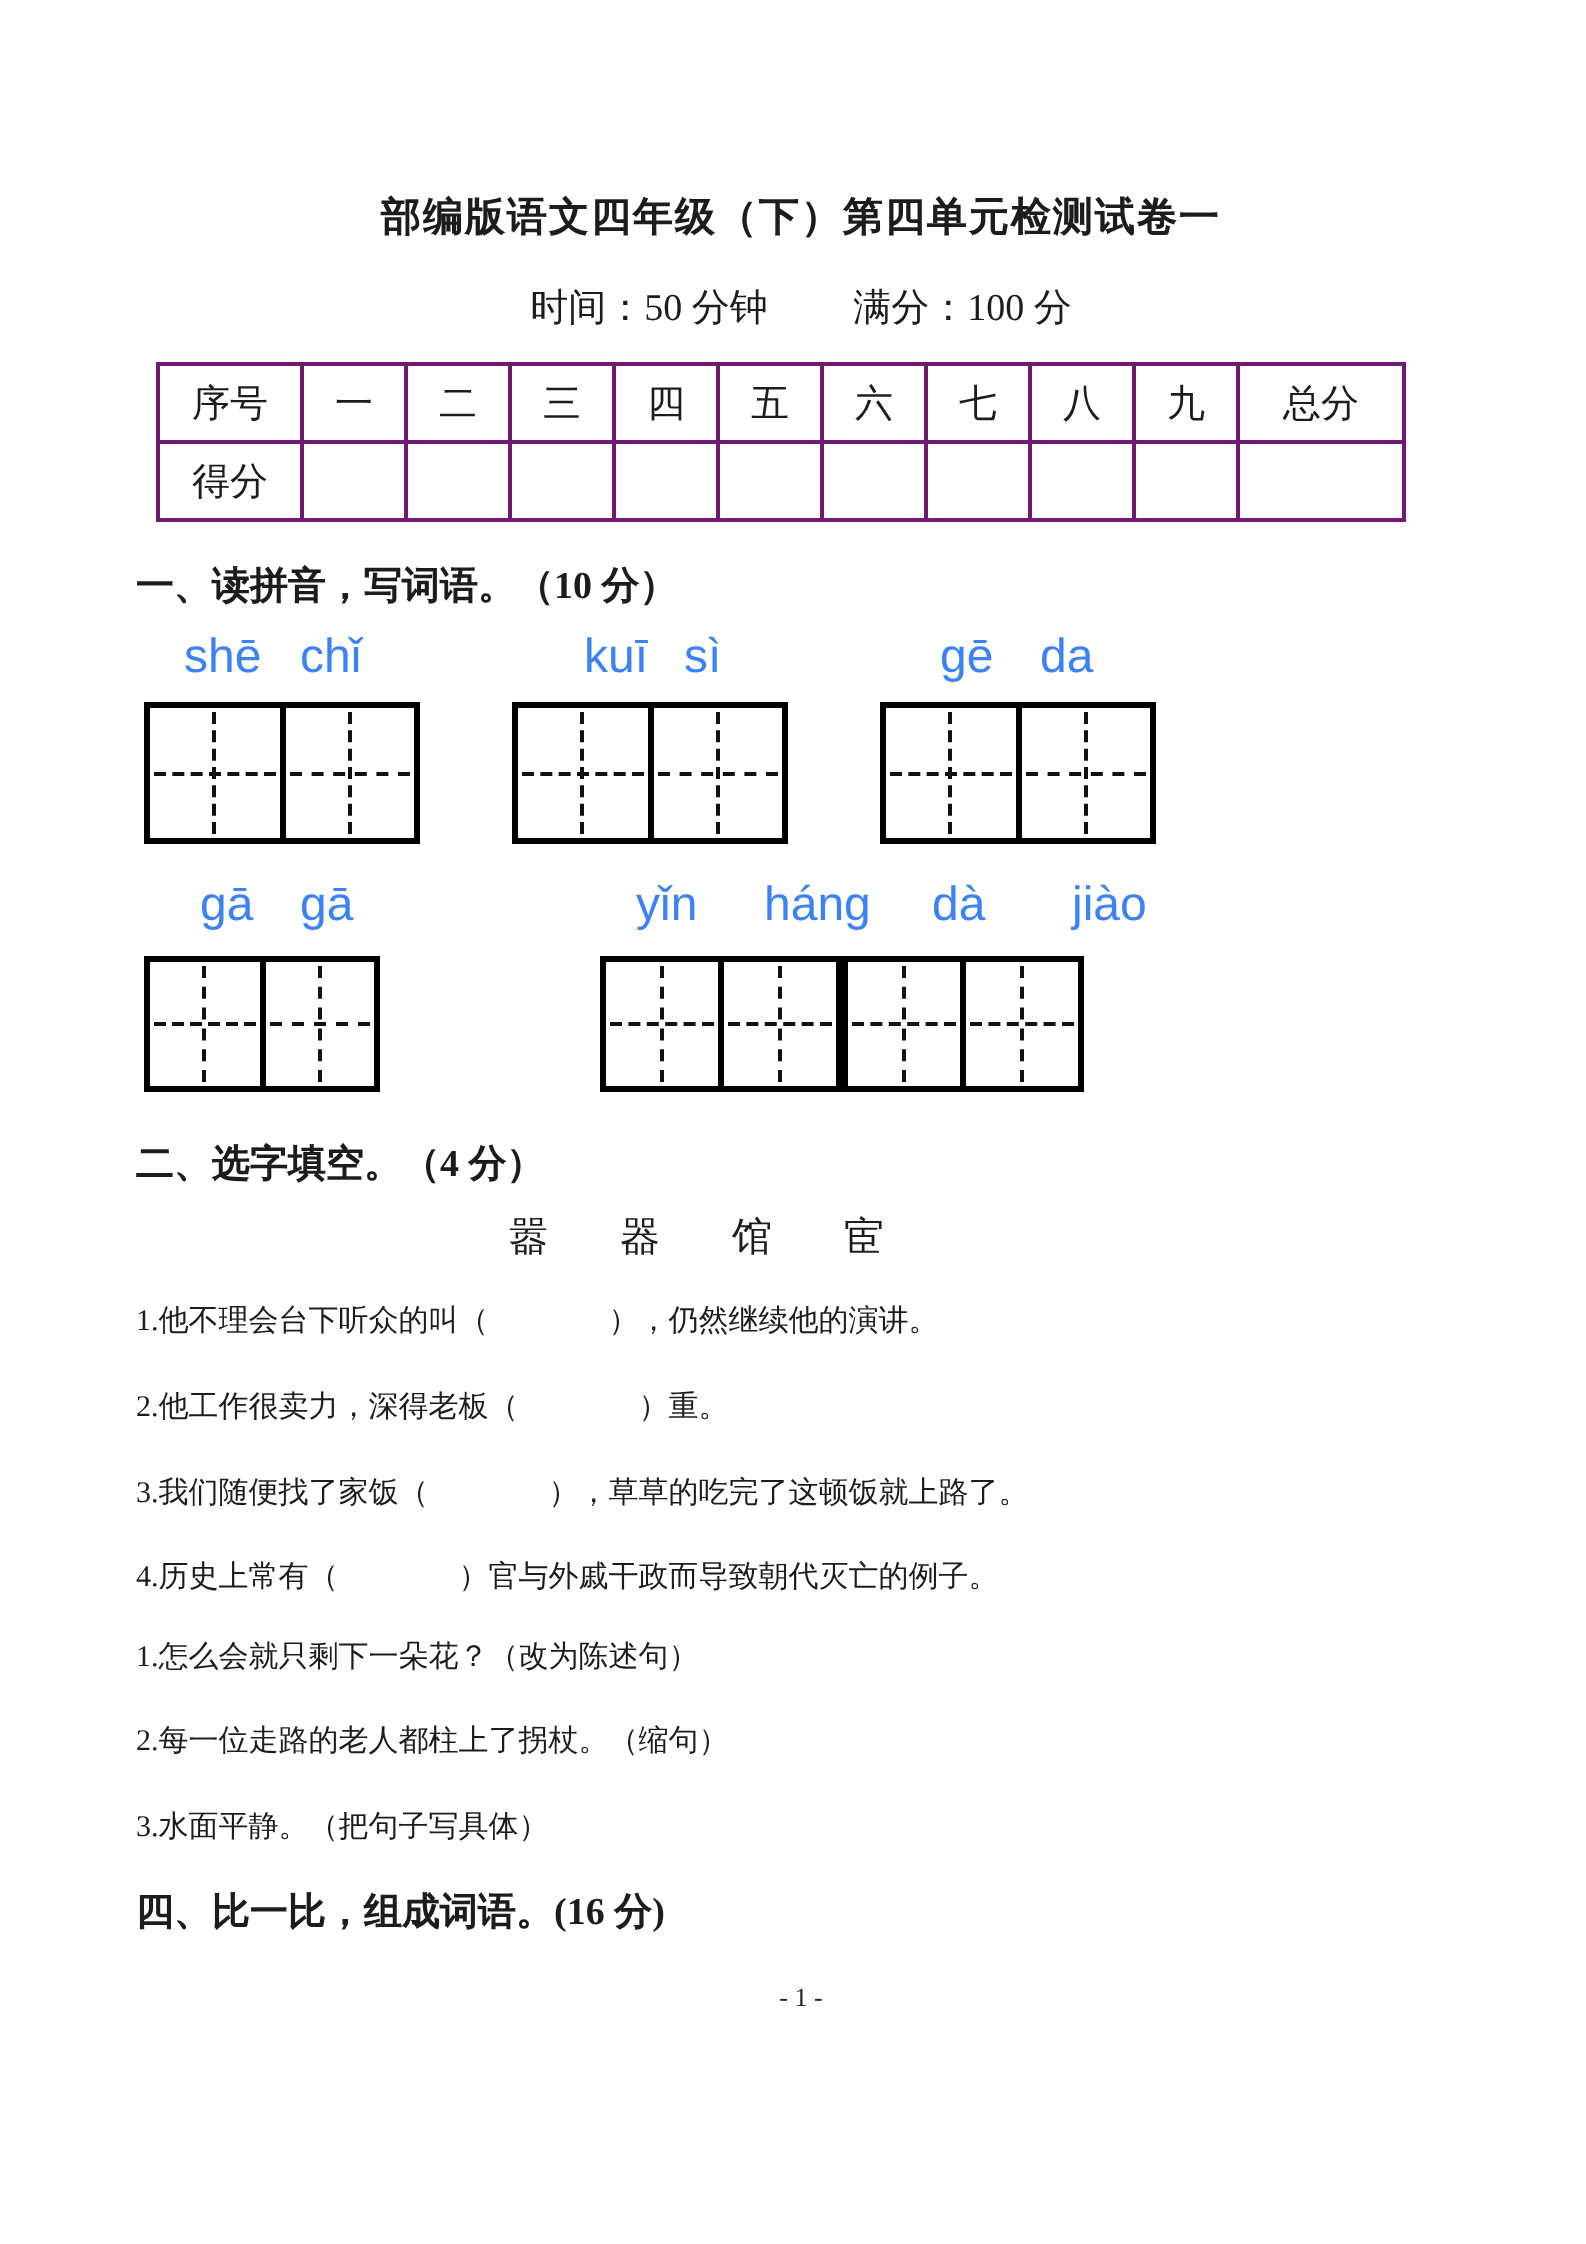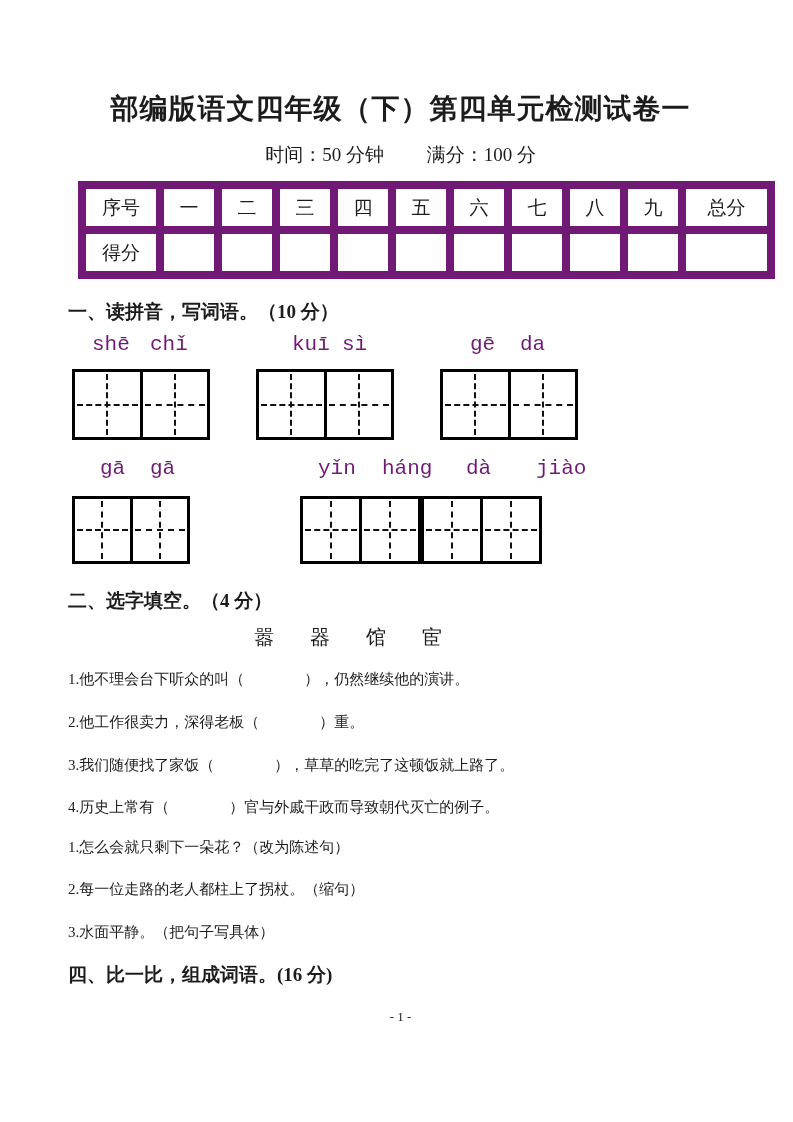--- a/index.html
+++ b/index.html
@@ -4,44 +4,44 @@
 <style>
   html,body{margin:0;padding:0;background:#888;}
   .page{
     width:793px;height:1122px;background:#ffffff;margin:0 auto;
     position:relative;overflow:hidden;
     font-family:"Liberation Serif","DejaVu Serif",serif;
     color:#1c1c1c;box-sizing:border-box;
     padding:0 60px 0 68px;
   }
   .title{
-    margin-top:90px;text-align:center;font-size:28px;line-height:38px;
+    margin-top:90px;text-align:center;font-size:20px;line-height:38px;
     font-weight:700;letter-spacing:1px;
   }
   .meta{
     margin-top:15px;text-align:center;font-size:19px;line-height:24px;
   }
   .meta span{margin:0 19px;}
   .score-table{
     margin-top:14px;margin-left:10px;border-collapse:collapse;
     table-layout:fixed;width:623px;
   }
   .score-table td{
-    border:8px solid #701a75;height:37px;text-align:center;
+    border:2px solid #701a75;height:37px;text-align:center;
     font-size:19px;padding:0;
   }
   .col-xh{width:70px}.col-n{width:50px}.col-zf{width:81px}
   .sec-heading{
     font-size:19px;line-height:24px;font-weight:700;
   }
   .sec1-heading{margin-top:21px;}
   .pinyin-row{
     position:relative;height:26px;
-    font-family:Liberation Mono, monospace;
-    font-size:21px;color:#701a75;
+    font-family:Liberation Sans, sans-serif;
+    font-size:24px;color:#3b82f6;
   }
   .pinyin-row.r1{margin-top:9px;}
   .pinyin-row.r2{margin-top:17px;}
   .pinyin-row span{position:absolute;top:0;white-space:nowrap;}
   .grids-row{position:relative;}
   .grids-row.r1{margin-top:10px;height:71px;}
   .grids-row.r2{margin-top:13px;height:68px;}
   .tzg{
     position:absolute;top:0;bottom:0;display:flex;
     border:3px solid #000;box-sizing:border-box;background:#fff;

